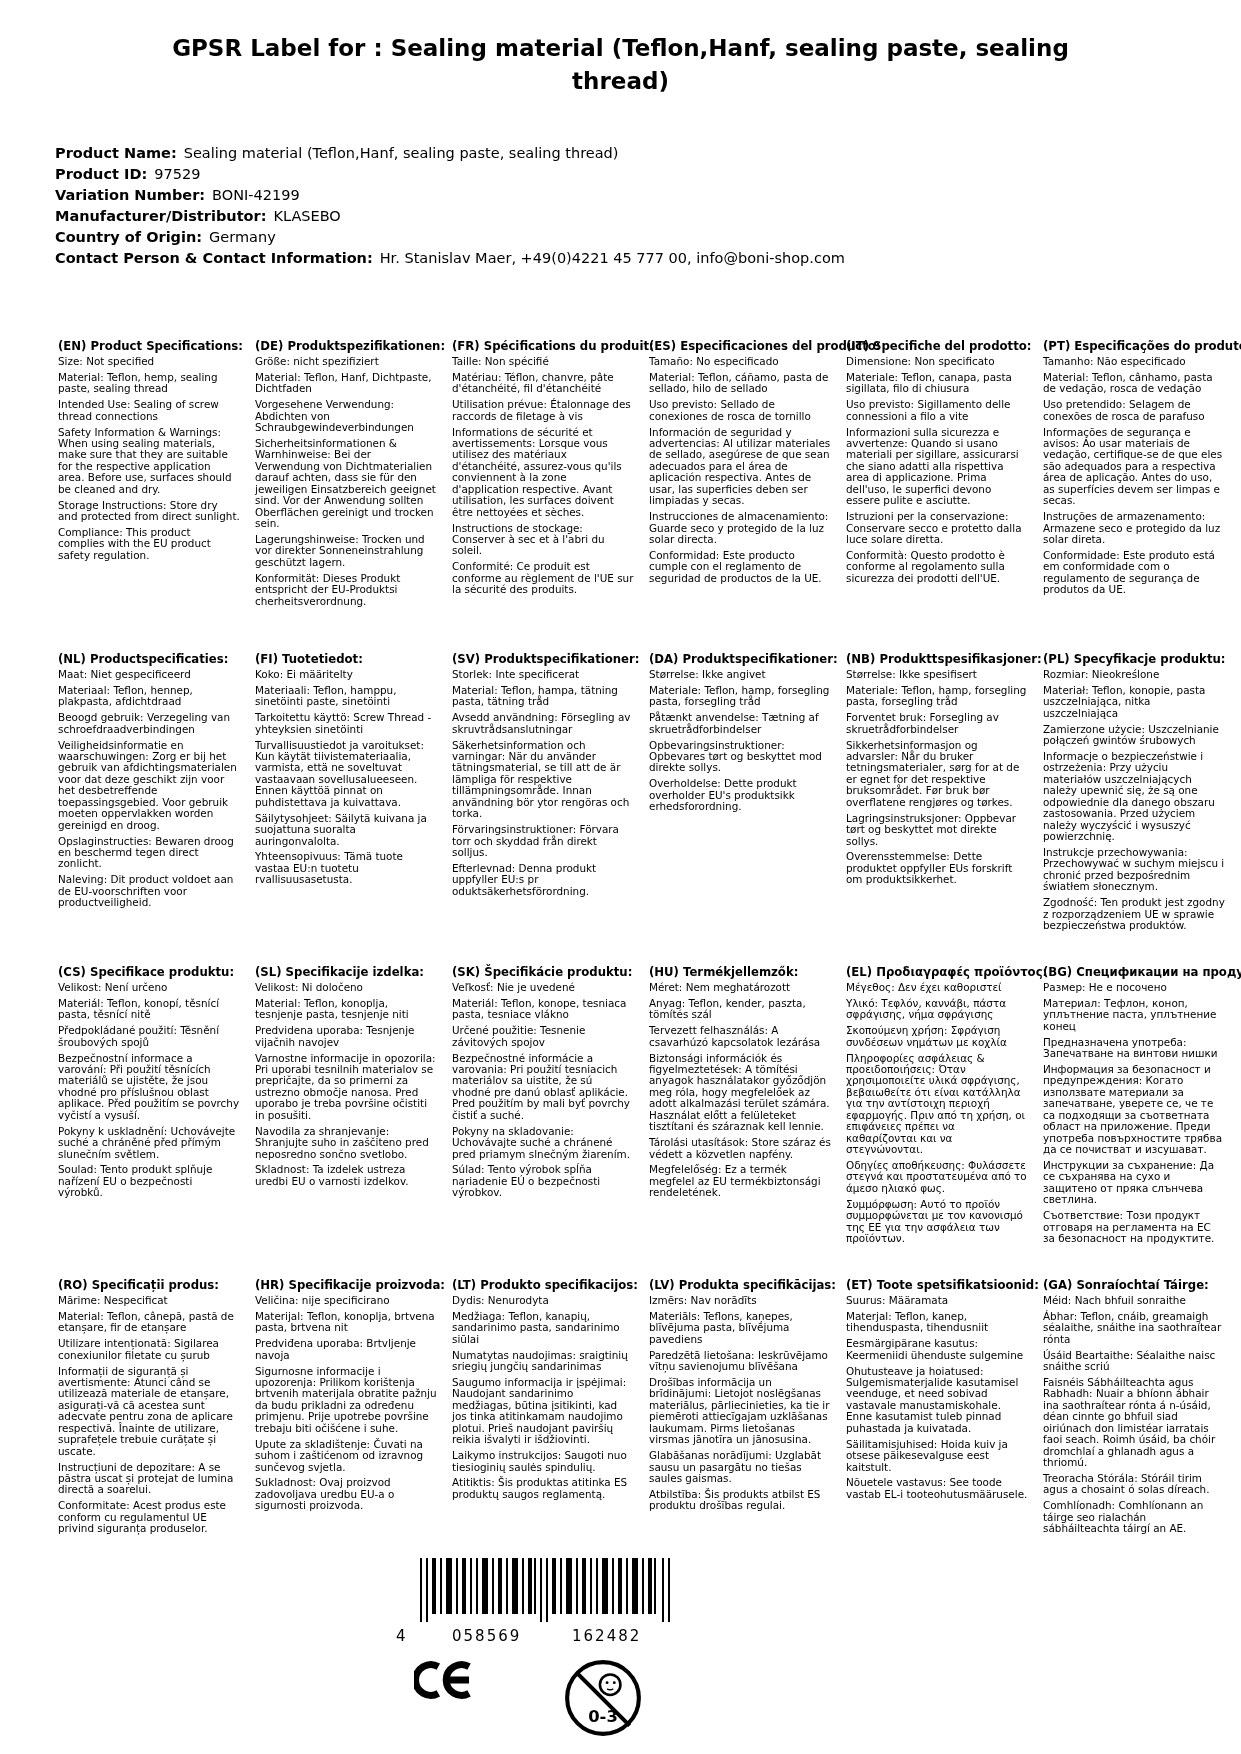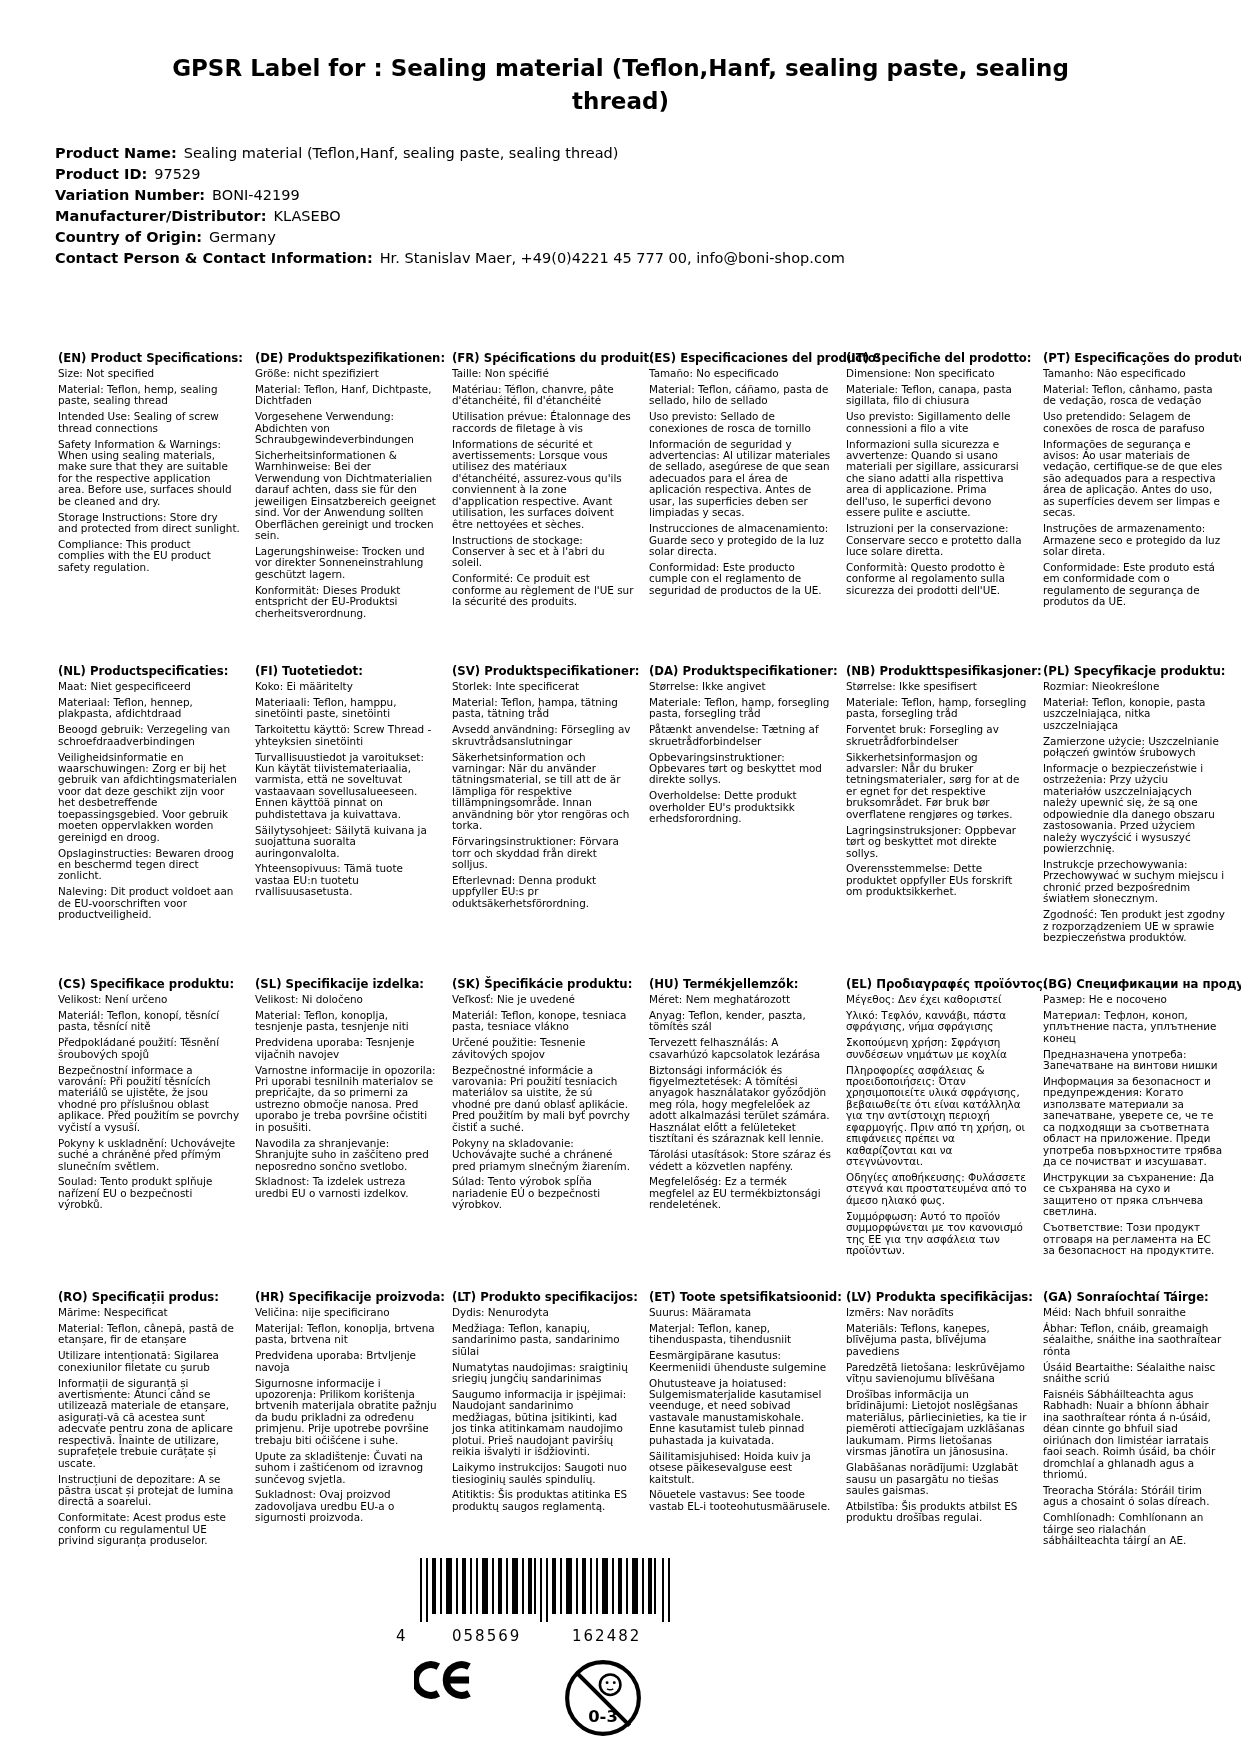--- a/index.html
+++ b/index.html
@@ -1,33 +1,33 @@
 <!DOCTYPE html>
 <html><head>
 <meta charset="utf-8">
 <style>
   html,body { margin:0; padding:0; background:#ffffff; }
   .page {
     position:relative; width:1241px; height:1754px; background:#fff;
     font-family:"DejaVu Sans", sans-serif; color:#000; overflow:hidden;
   }
   .title {
-    margin:52px auto 0; width:960px; text-align:center;
+    margin:32px auto 0; width:960px; text-align:center;
     font-size:23px; font-weight:bold; line-height:1.45;
   }
   .product-info { position:absolute; left:55px; top:143px; font-size:14.5px; line-height:21px; }
   .pi-line { white-space:nowrap; }
   .pi-label { font-weight:bold; margin-right:7px; }
   .lang-grid {
     position:absolute; left:58px; top:336px;
     display:grid; grid-template-columns:repeat(6,197px);
     grid-template-rows:313px 313px 313px auto;
   }
   .lang-block { width:182px; font-size:10.4px; line-height:1.1; }
-  .lb-head { font-size:11.7px; font-weight:bold; margin:16px 0 3px 0; white-space:nowrap; }
+  .lb-head { font-size:11.7px; font-weight:bold; margin:4px 0 3px 0; white-space:nowrap; }
   .lb-p { margin:0 0 4.5px 0; }
   .bottom { position:absolute; left:392px; top:1558px; width:300px; }
   .barcode-wrap { position:relative; margin-left:28px; width:250px; }
   .bc-digits {
     position:relative; display:flex; margin-top:1px;
     font-size:15px; letter-spacing:2px;
   }
   .bc-prefix { position:absolute; left:-24px; }
   .bc-left { position:absolute; left:32px;text-align:center; }
   .bc-right { position:absolute; left:152px; }
@@ -442,52 +442,52 @@
 
             <p class="lb-p">Saugumo informacija ir įspėjimai: Naudojant sandarinimo medžiagas, būtina įsitikinti, kad jos tinka atitinkamam naudojimo plotui. Prieš naudojant paviršių reikia išvalyti ir išdžiovinti.</p>
 
             <p class="lb-p">Laikymo instrukcijos: Saugoti nuo tiesioginių saulės spindulių.</p>
 
             <p class="lb-p">Atitiktis: Šis produktas atitinka ES produktų saugos reglamentą.</p>
           </div>
       </div>
 
       <div class="lang-block">
+        <div class="lb-head">(LV) Produkta specifikācijas:</div>
+        <div>
+
+            <p class="lb-p">Izmērs: Nav norādīts</p>
+
+            <p class="lb-p">Materiāls: Teflons, kaņepes, blīvējuma pasta, blīvējuma pavediens</p>
+
+            <p class="lb-p">Paredzētā lietošana: Ieskrūvējamo vītņu savienojumu blīvēšana</p>
+
+            <p class="lb-p">Drošības informācija un brīdinājumi: Lietojot noslēgšanas materiālus, pārliecinieties, ka tie ir piemēroti attiecīgajam uzklāšanas laukumam. Pirms lietošanas virsmas jānotīra un jānosusina.</p>
+
+            <p class="lb-p">Glabāšanas norādījumi: Uzglabāt sausu un pasargātu no tiešas saules gaismas.</p>
+
+            <p class="lb-p">Atbilstība: Šis produkts atbilst ES produktu drošības regulai.</p>
+          </div>
+      </div>
+
+      <div class="lang-block">
         <div class="lb-head">(ET) Toote spetsifikatsioonid:</div>
         <div>
 
             <p class="lb-p">Suurus: Määramata</p>
 
             <p class="lb-p">Materjal: Teflon, kanep, tihenduspasta, tihendusniit</p>
 
             <p class="lb-p">Eesmärgipärane kasutus: Keermeniidi ühenduste sulgemine</p>
 
             <p class="lb-p">Ohutusteave ja hoiatused: Sulgemismaterjalide kasutamisel veenduge, et need sobivad vastavale manustamiskohale. Enne kasutamist tuleb pinnad puhastada ja kuivatada.</p>
 
             <p class="lb-p">Säilitamisjuhised: Hoida kuiv ja otsese päikesevalguse eest kaitstult.</p>
 
             <p class="lb-p">Nõuetele vastavus: See toode vastab EL-i tooteohutusmäärusele.</p>
-          </div>
-      </div>
-
-      <div class="lang-block">
-        <div class="lb-head">(LV) Produkta specifikācijas:</div>
-        <div>
-
-            <p class="lb-p">Izmērs: Nav norādīts</p>
-
-            <p class="lb-p">Materiāls: Teflons, kaņepes, blīvējuma pasta, blīvējuma pavediens</p>
-
-            <p class="lb-p">Paredzētā lietošana: Ieskrūvējamo vītņu savienojumu blīvēšana</p>
-
-            <p class="lb-p">Drošības informācija un brīdinājumi: Lietojot noslēgšanas materiālus, pārliecinieties, ka tie ir piemēroti attiecīgajam uzklāšanas laukumam. Pirms lietošanas virsmas jānotīra un jānosusina.</p>
-
-            <p class="lb-p">Glabāšanas norādījumi: Uzglabāt sausu un pasargātu no tiešas saules gaismas.</p>
-
-            <p class="lb-p">Atbilstība: Šis produkts atbilst ES produktu drošības regulai.</p>
           </div>
       </div>
 
       <div class="lang-block">
         <div class="lb-head">(GA) Sonraíochtaí Táirge:</div>
         <div>
 
             <p class="lb-p">Méid: Nach bhfuil sonraithe</p>
 
             <p class="lb-p">Ábhar: Teflon, cnáib, greamaigh séalaithe, snáithe ina saothraítear rónta</p>

